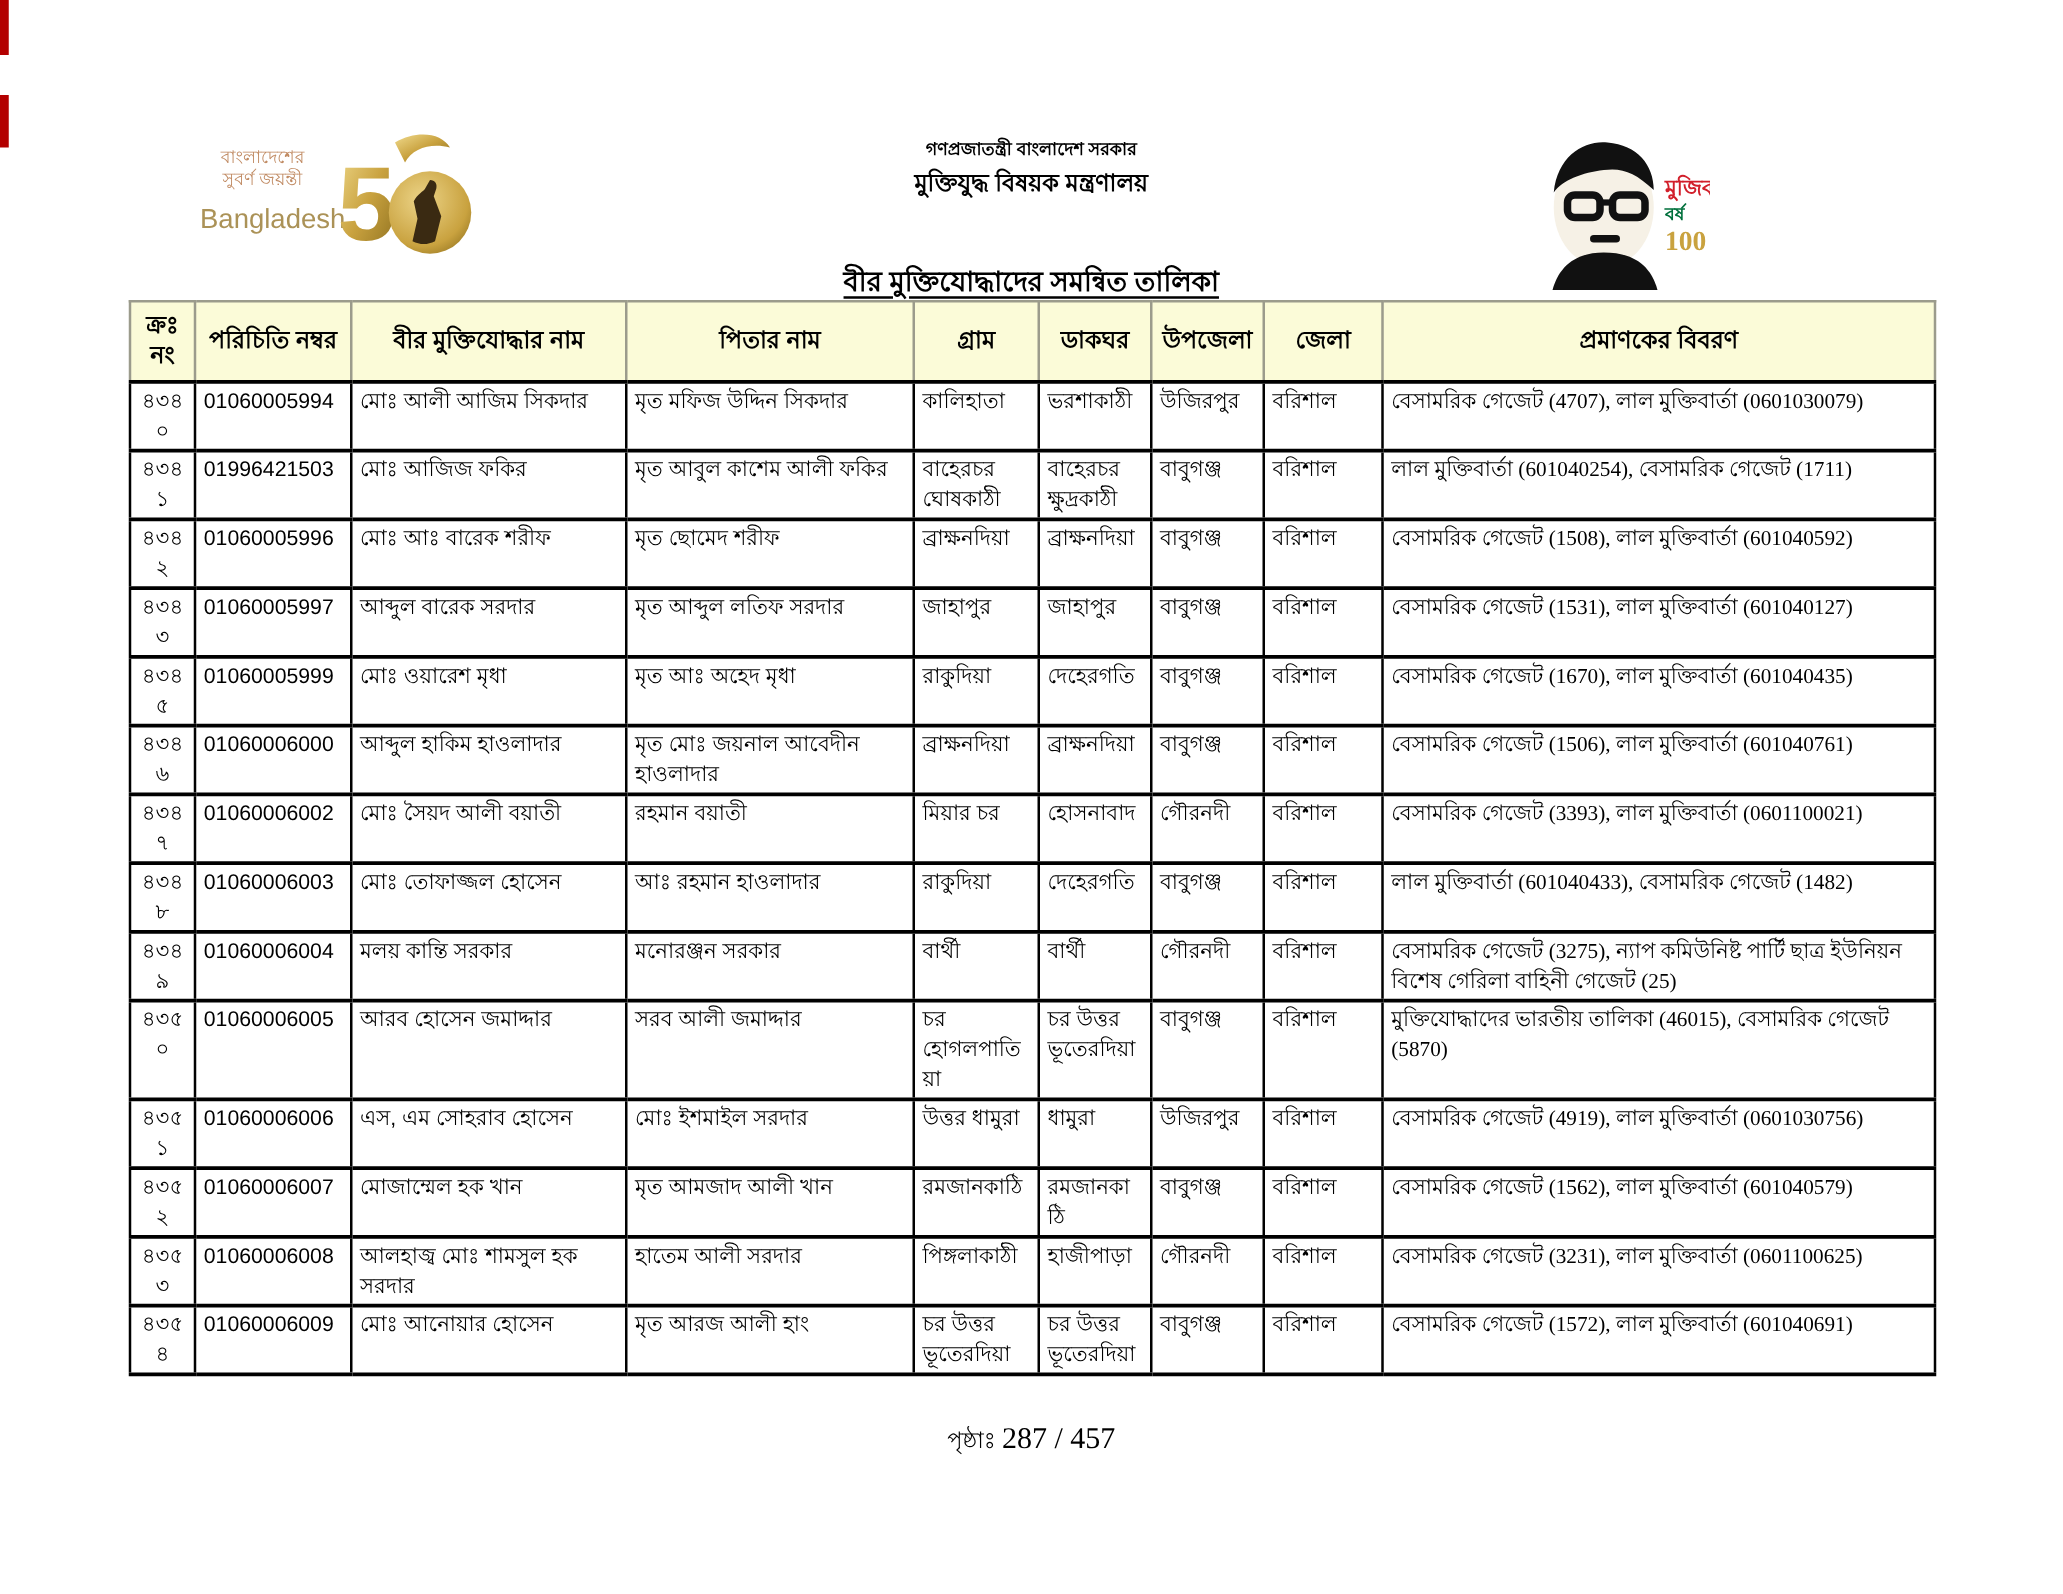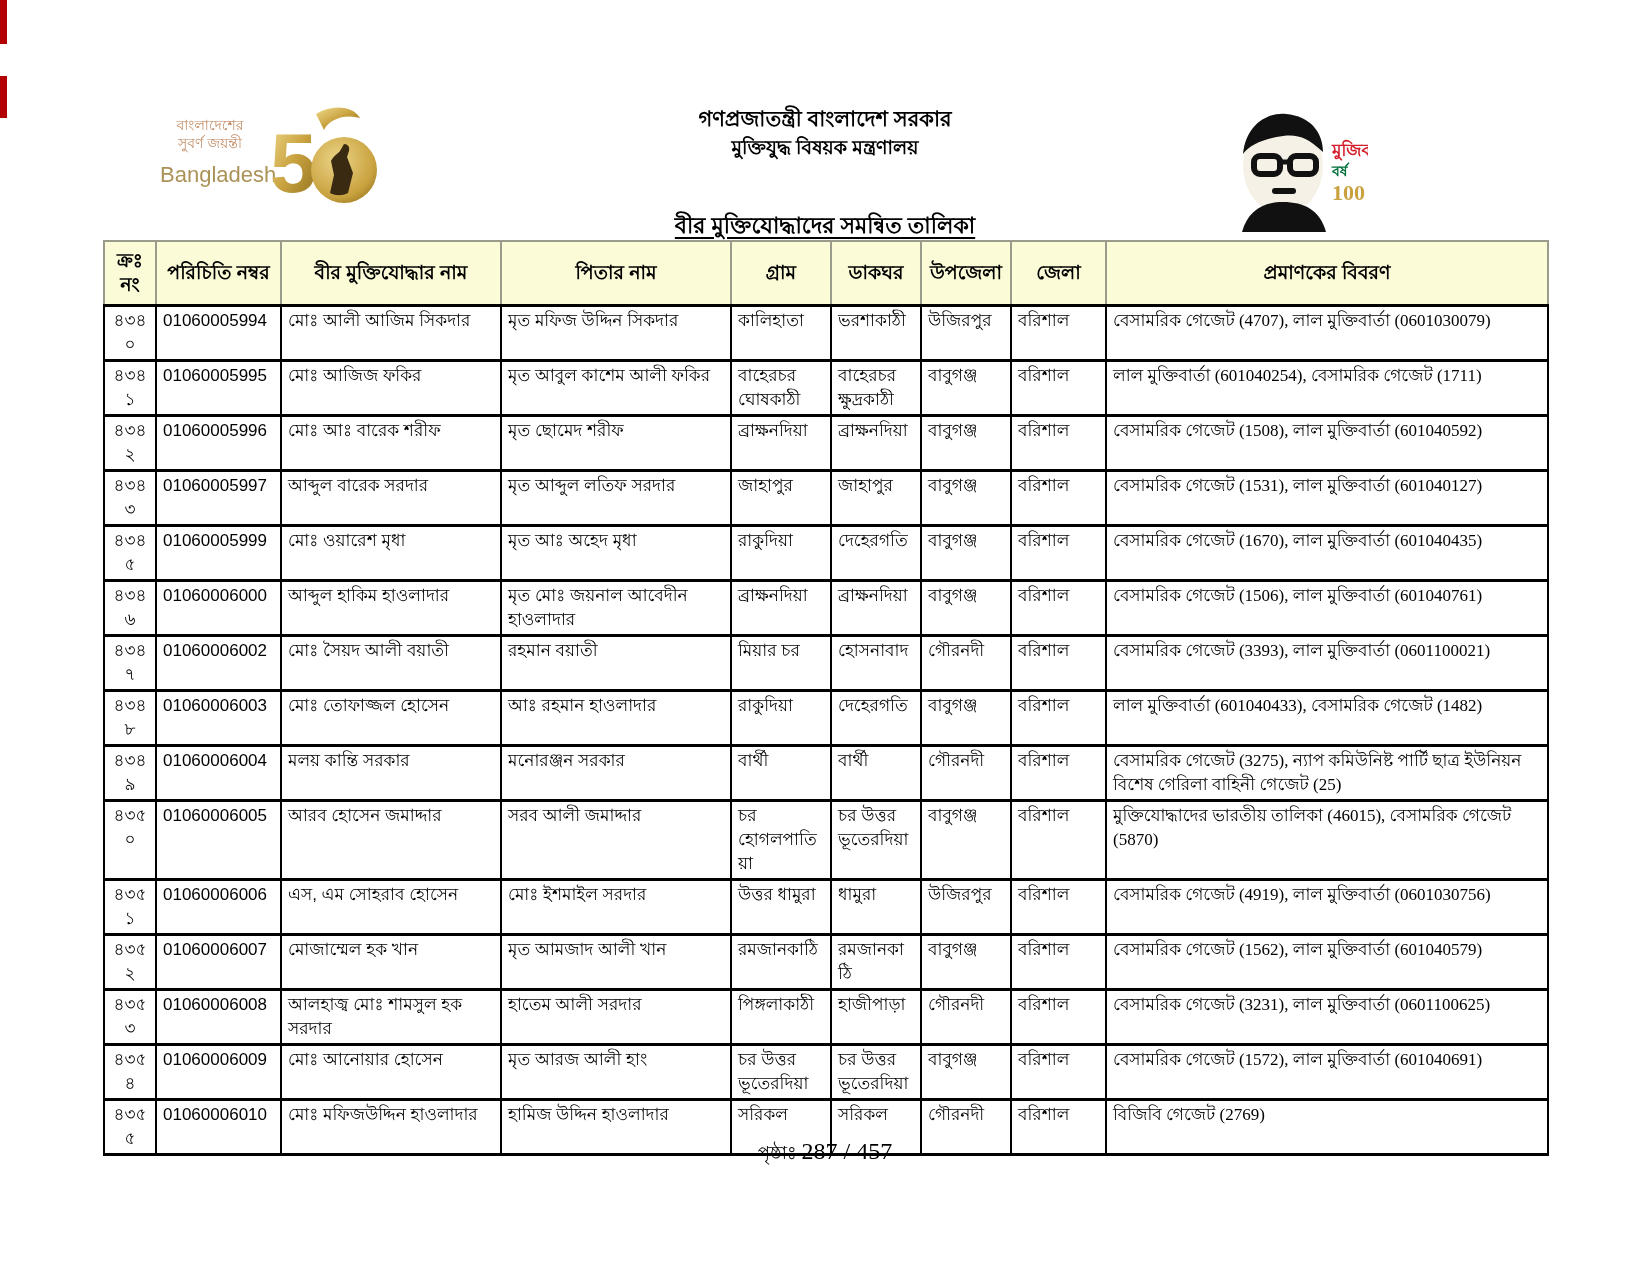--- a/index.html
+++ b/index.html
@@ -6,21 +6,21 @@
   body{
     width:1650px;height:1275px;background:#ffffff;position:relative;
     font-family:"Liberation Sans",sans-serif;color:#000;overflow:hidden;
   }
   .scan-mark{position:absolute;left:0;width:7px;background:#b30000;}
   .scan-mark-1{top:0;height:44px;}
   .scan-mark-2{top:76px;height:42px;}
 
   
   .heading{position:absolute;left:0;right:0;top:104px;text-align:center;}
-  .gov-line{font-size:21px;font-weight:bold;line-height:30px;}
+  .gov-line{font-size:14px;font-weight:bold;line-height:30px;}
   .ministry-line{font-size:19px;font-weight:bold;line-height:28px;}
   .doc-title{margin-top:46px;font-size:22px;font-weight:bold;
     text-decoration:underline;text-underline-offset:4px;}
 
   
   .logo-left{position:absolute;left:158px;top:96px;width:235px;height:118px;}
   .logo-right{position:absolute;left:1228px;top:104px;width:140px;height:128px;font-family:Liberation Serif, serif;}
 
   
   table.mf{
@@ -130,21 +130,21 @@
         <td class="c-name">মোঃ আলী আজিম সিকদার</td>
         <td class="c-father">মৃত মফিজ উদ্দিন সিকদার</td>
         <td class="c-village">কালিহাতা</td>
         <td class="c-post">ভরশাকাঠী</td>
         <td class="c-upazila">উজিরপুর</td>
         <td class="c-district">বরিশাল</td>
         <td class="c-evidence">বেসামরিক গেজেট (4707), লাল মুক্তিবার্তা (0601030079)</td>
       </tr>
       <tr>
         <td class="c-serial">৪৩৪১</td>
-        <td class="c-id">01060005995</td>
+        <td class="c-id">01996421503</td>
         <td class="c-name">মোঃ আজিজ ফকির</td>
         <td class="c-father">মৃত আবুল কাশেম আলী ফকির</td>
         <td class="c-village">বাহেরচর ঘোষকাঠী</td>
         <td class="c-post">বাহেরচর ক্ষুদ্রকাঠী</td>
         <td class="c-upazila">বাবুগঞ্জ</td>
         <td class="c-district">বরিশাল</td>
         <td class="c-evidence">লাল মুক্তিবার্তা (601040254), বেসামরিক গেজেট (1711)</td>
       </tr>
       <tr>
         <td class="c-serial">৪৩৪২</td>
@@ -271,30 +271,19 @@
         <td class="c-serial">৪৩৫৪</td>
         <td class="c-id">01060006009</td>
         <td class="c-name">মোঃ আনোয়ার হোসেন</td>
         <td class="c-father">মৃত আরজ আলী হাং</td>
         <td class="c-village">চর উত্তর ভূতেরদিয়া</td>
         <td class="c-post">চর উত্তর ভূতেরদিয়া</td>
         <td class="c-upazila">বাবুগঞ্জ</td>
         <td class="c-district">বরিশাল</td>
         <td class="c-evidence">বেসামরিক গেজেট (1572), লাল মুক্তিবার্তা (601040691)</td>
       </tr>
-      <tr>
-        <td class="c-serial">৪৩৫৫</td>
-        <td class="c-id">01060006010</td>
-        <td class="c-name">মোঃ মফিজউদ্দিন হাওলাদার</td>
-        <td class="c-father">হামিজ উদ্দিন হাওলাদার</td>
-        <td class="c-village">সরিকল</td>
-        <td class="c-post">সরিকল</td>
-        <td class="c-upazila">গৌরনদী</td>
-        <td class="c-district">বরিশাল</td>
-        <td class="c-evidence">বিজিবি গেজেট (2769)</td>
-      </tr>
     </tbody>
 </table>
 
 <div class="footer">
   <span>পৃষ্ঠাঃ</span>
   <span class="num">287 / 457</span>
 </div>
 
 </body></html>

